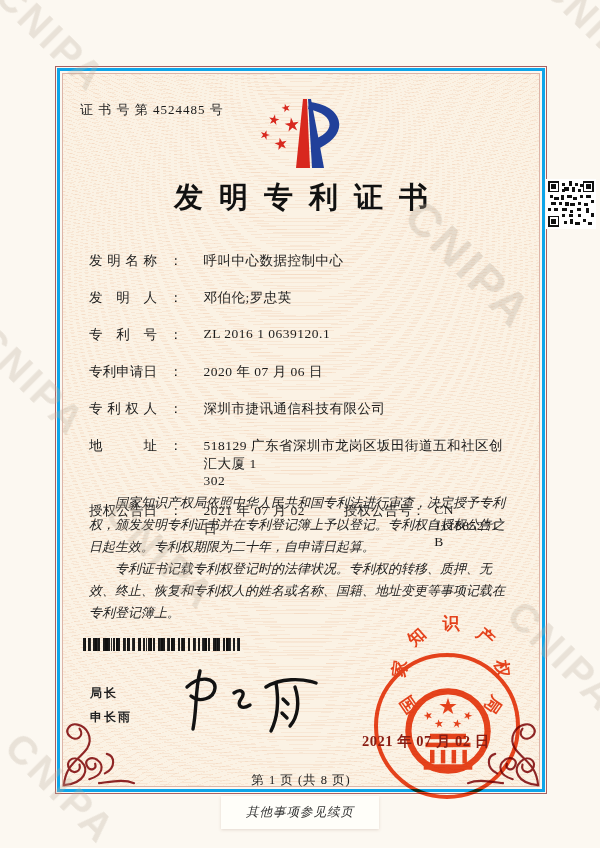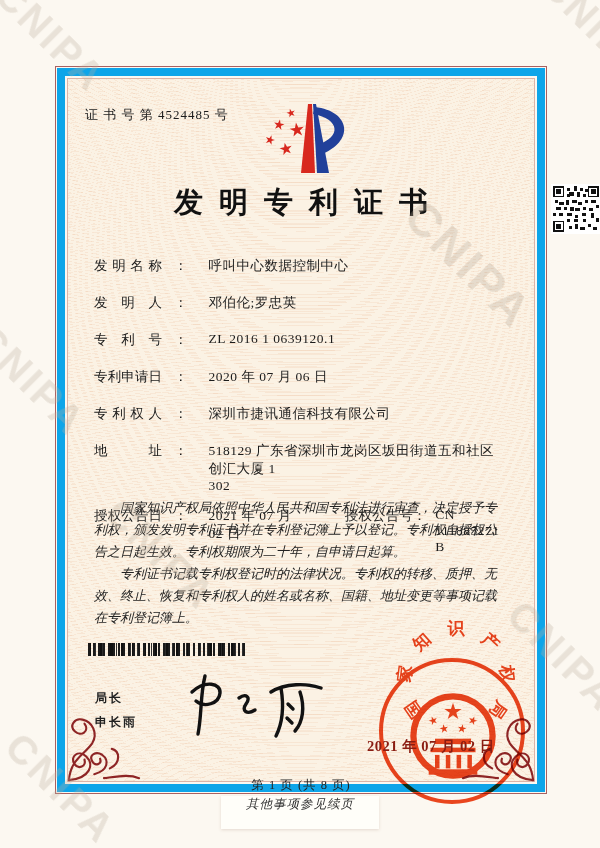--- a/index.html
+++ b/index.html
@@ -14,21 +14,21 @@
     position:absolute;z-index:5;pointer-events:none;
     font-family:"Liberation Sans","DejaVu Sans",sans-serif;
     font-weight:700;font-size:40px;letter-spacing:3px;
     color:rgba(190,176,160,0.30);
     transform:rotate(45deg);white-space:nowrap;
   }
   .wm.big{font-size:47px;color:rgba(188,172,155,0.33);}
   
   .frame{position:absolute;left:55px;top:66px;width:490px;height:726px;
     border:1px solid #a96060;z-index:1;}
-  .frame-mid{position:absolute;inset:1px;border:8px solid #0ea5e9;}
+  .frame-mid{position:absolute;inset:1px;border:3px solid #0ea5e9;}
   .frame-inner{
     position:absolute;inset:2px;border:1px solid #dcb4a8;
     background-color:#fbf2e4;
     background-image:
       repeating-radial-gradient(ellipse 900px 420px at 50% -10%, rgba(224,146,96,0.13) 0 1px, rgba(0,0,0,0) 1px 6px),
       repeating-radial-gradient(ellipse 900px 460px at 50% 108%, rgba(224,146,96,0.11) 0 1px, rgba(0,0,0,0) 1px 8px);
   }
   .corner{position:absolute;width:78px;height:78px;z-index:4;}
   .corner-left{left:-3px;bottom:-3px;}
   .corner-right{right:-3px;bottom:-3px;transform:scaleX(-1);}
@@ -67,21 +67,21 @@
     font-size:17px;font-weight:700;color:#e8380d;text-align:center;
     font-family:"Liberation Sans","DejaVu Sans",sans-serif;}
   .emblem{position:absolute;left:25px;top:24px;width:90px;height:100px;}
   .seal-date{position:absolute;left:299px;top:658px;width:170px;z-index:7;
     font-size:14.5px;font-weight:700;color:#8a1d12;letter-spacing:0.5px;}
   .page-num{position:absolute;left:0;right:0;top:698px;text-align:center;
     font-size:12.5px;letter-spacing:1px;color:#222;}
   
   .tab{position:absolute;left:221px;top:796px;width:158px;height:33px;z-index:2;
     background:#fffef9;box-shadow:0 1px 3px rgba(120,80,60,0.18);
-    display:flex;align-items:flex-start;justify-content:center;}
+    display:flex;align-items:center;justify-content:center;}
   .tab span{font-size:12.5px;font-style:italic;letter-spacing:1px;color:#333;}
 </style>
 </head>
 <body>
 
 <div class="wm" style="left:-18px;top:14px;">CNIPA</div>
 <div class="wm" style="left:528px;top:4px;">CNIPA</div>
 <div class="wm big" style="left:390px;top:236px;">CNIPA</div>
 <div class="wm" style="left:-38px;top:358px;">CNIPA</div>
 <div class="wm" style="left:92px;top:532px;">CNIPA</div>

